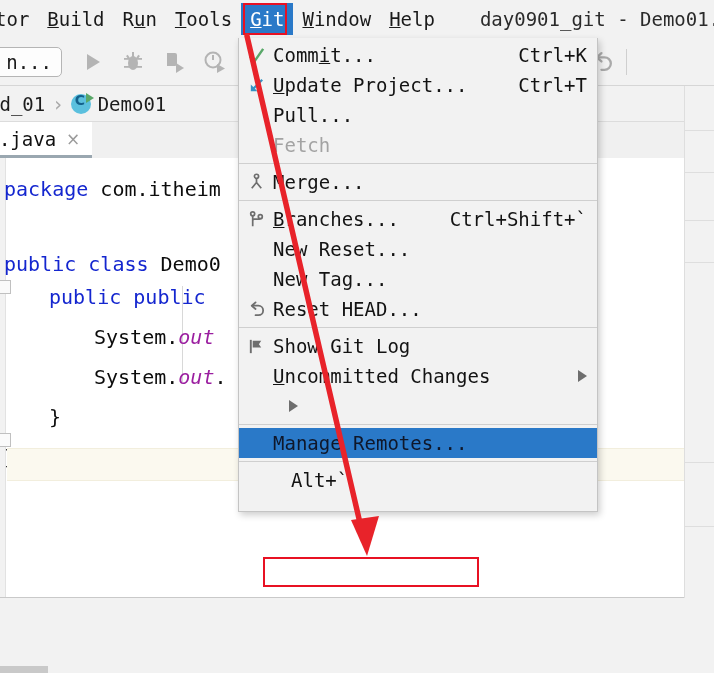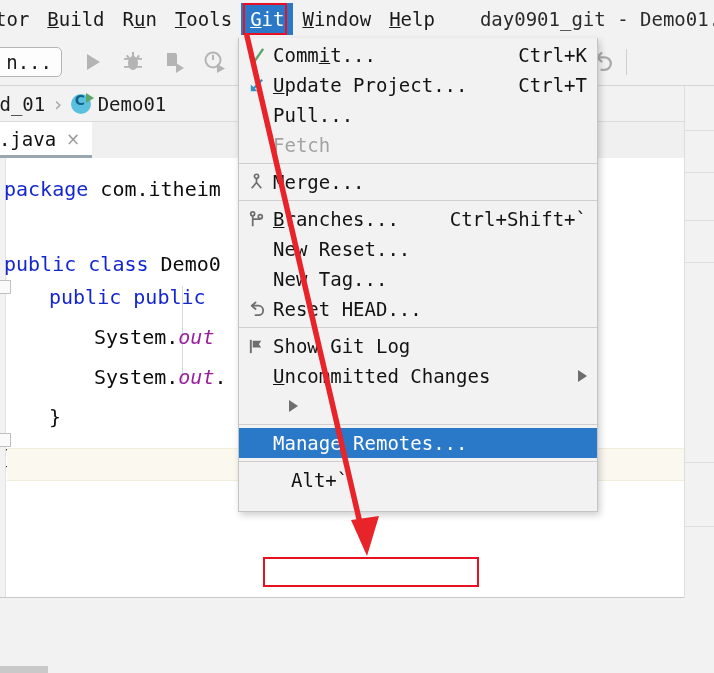--- a/index.html
+++ b/index.html
@@ -161,21 +161,21 @@
     box-shadow: 2px 3px 7px rgba(0,0,0,.20);
     padding: 2px 0 16px 0;
   }
   .mi {
     position: relative; display: flex; align-items: center;
     height: 30px; padding: 0 10px 0 0;
     font-family: "DejaVu Sans Mono", monospace;
     font-size: 19px; color: #131313;
     white-space: nowrap;
   }
-  .mi.sel { background: #2a79c8; color: #ffffff; }
+  .mi.sel { background: #2a79c8; color: #0f172a; }
   .mi.disabled { color: #a3a3a3; }
   .mi-ico {
     flex: 0 0 auto; width: 34px; height: 26px;
     display: flex; align-items: center; justify-content: center;
   }
   .mi-label { flex: 1 1 auto; }
   .mi-label .mn { text-decoration: underline; }
   .mi-short { flex: 0 0 auto; margin-left: 18px; color: #131313; }
   .mi-arrow {
     flex: 0 0 auto; width: 0; height: 0; margin-left: 16px;

